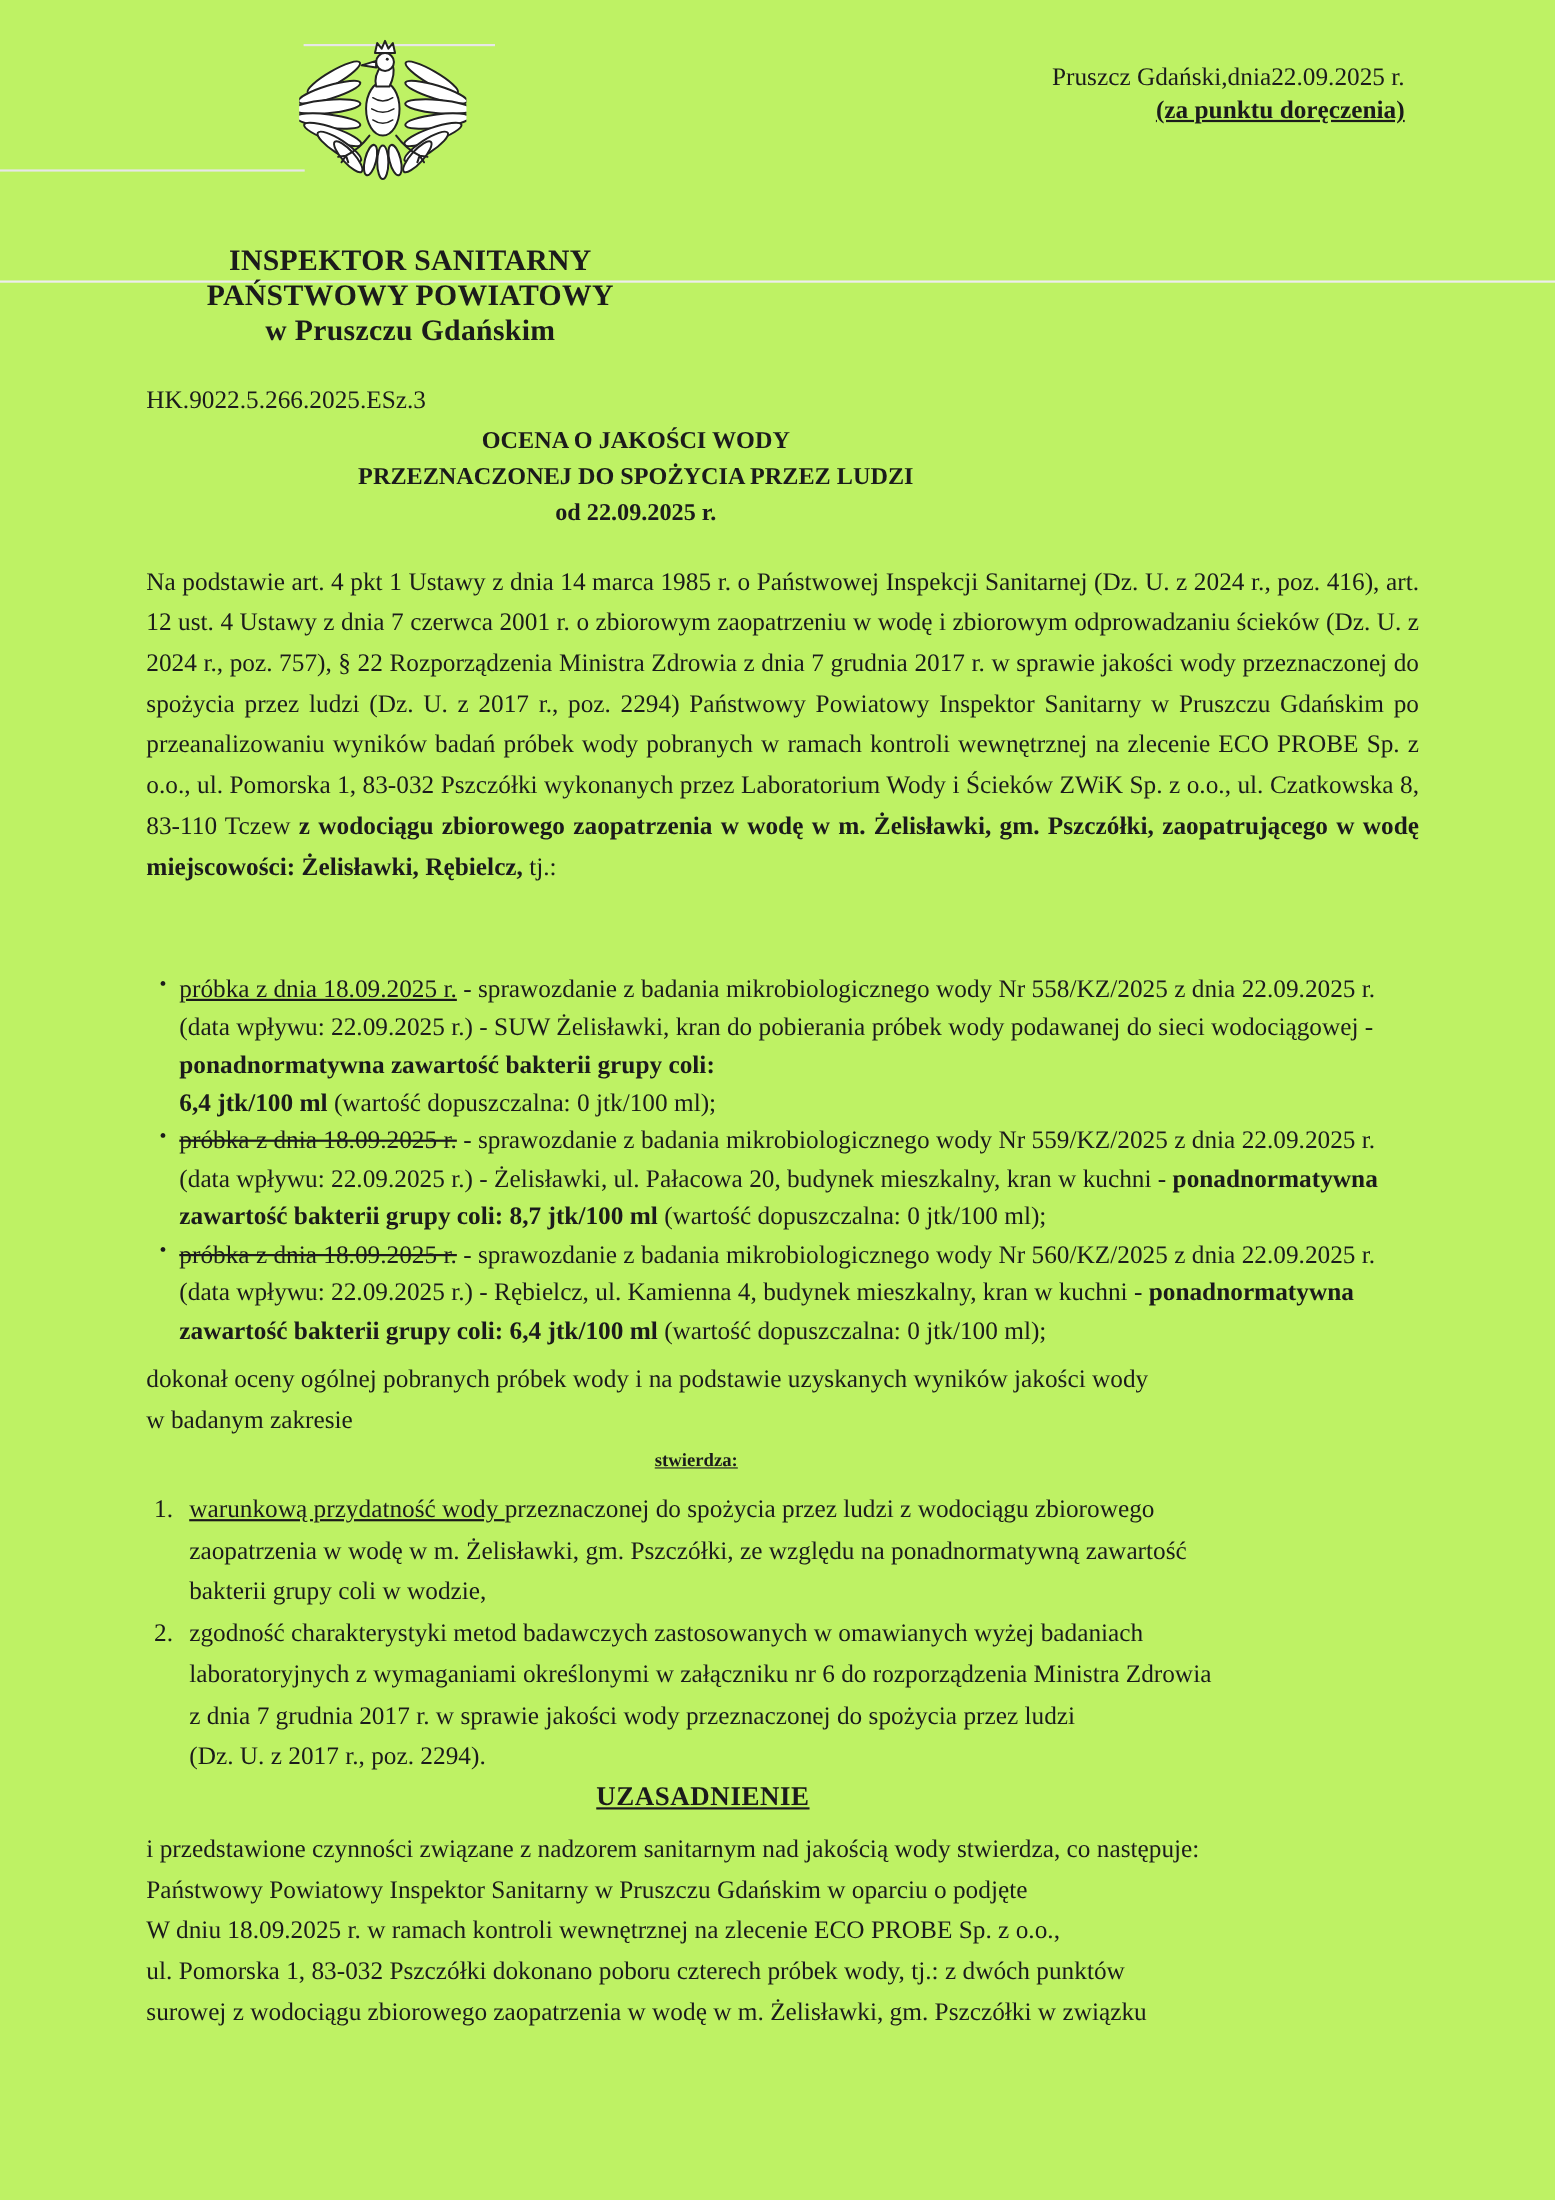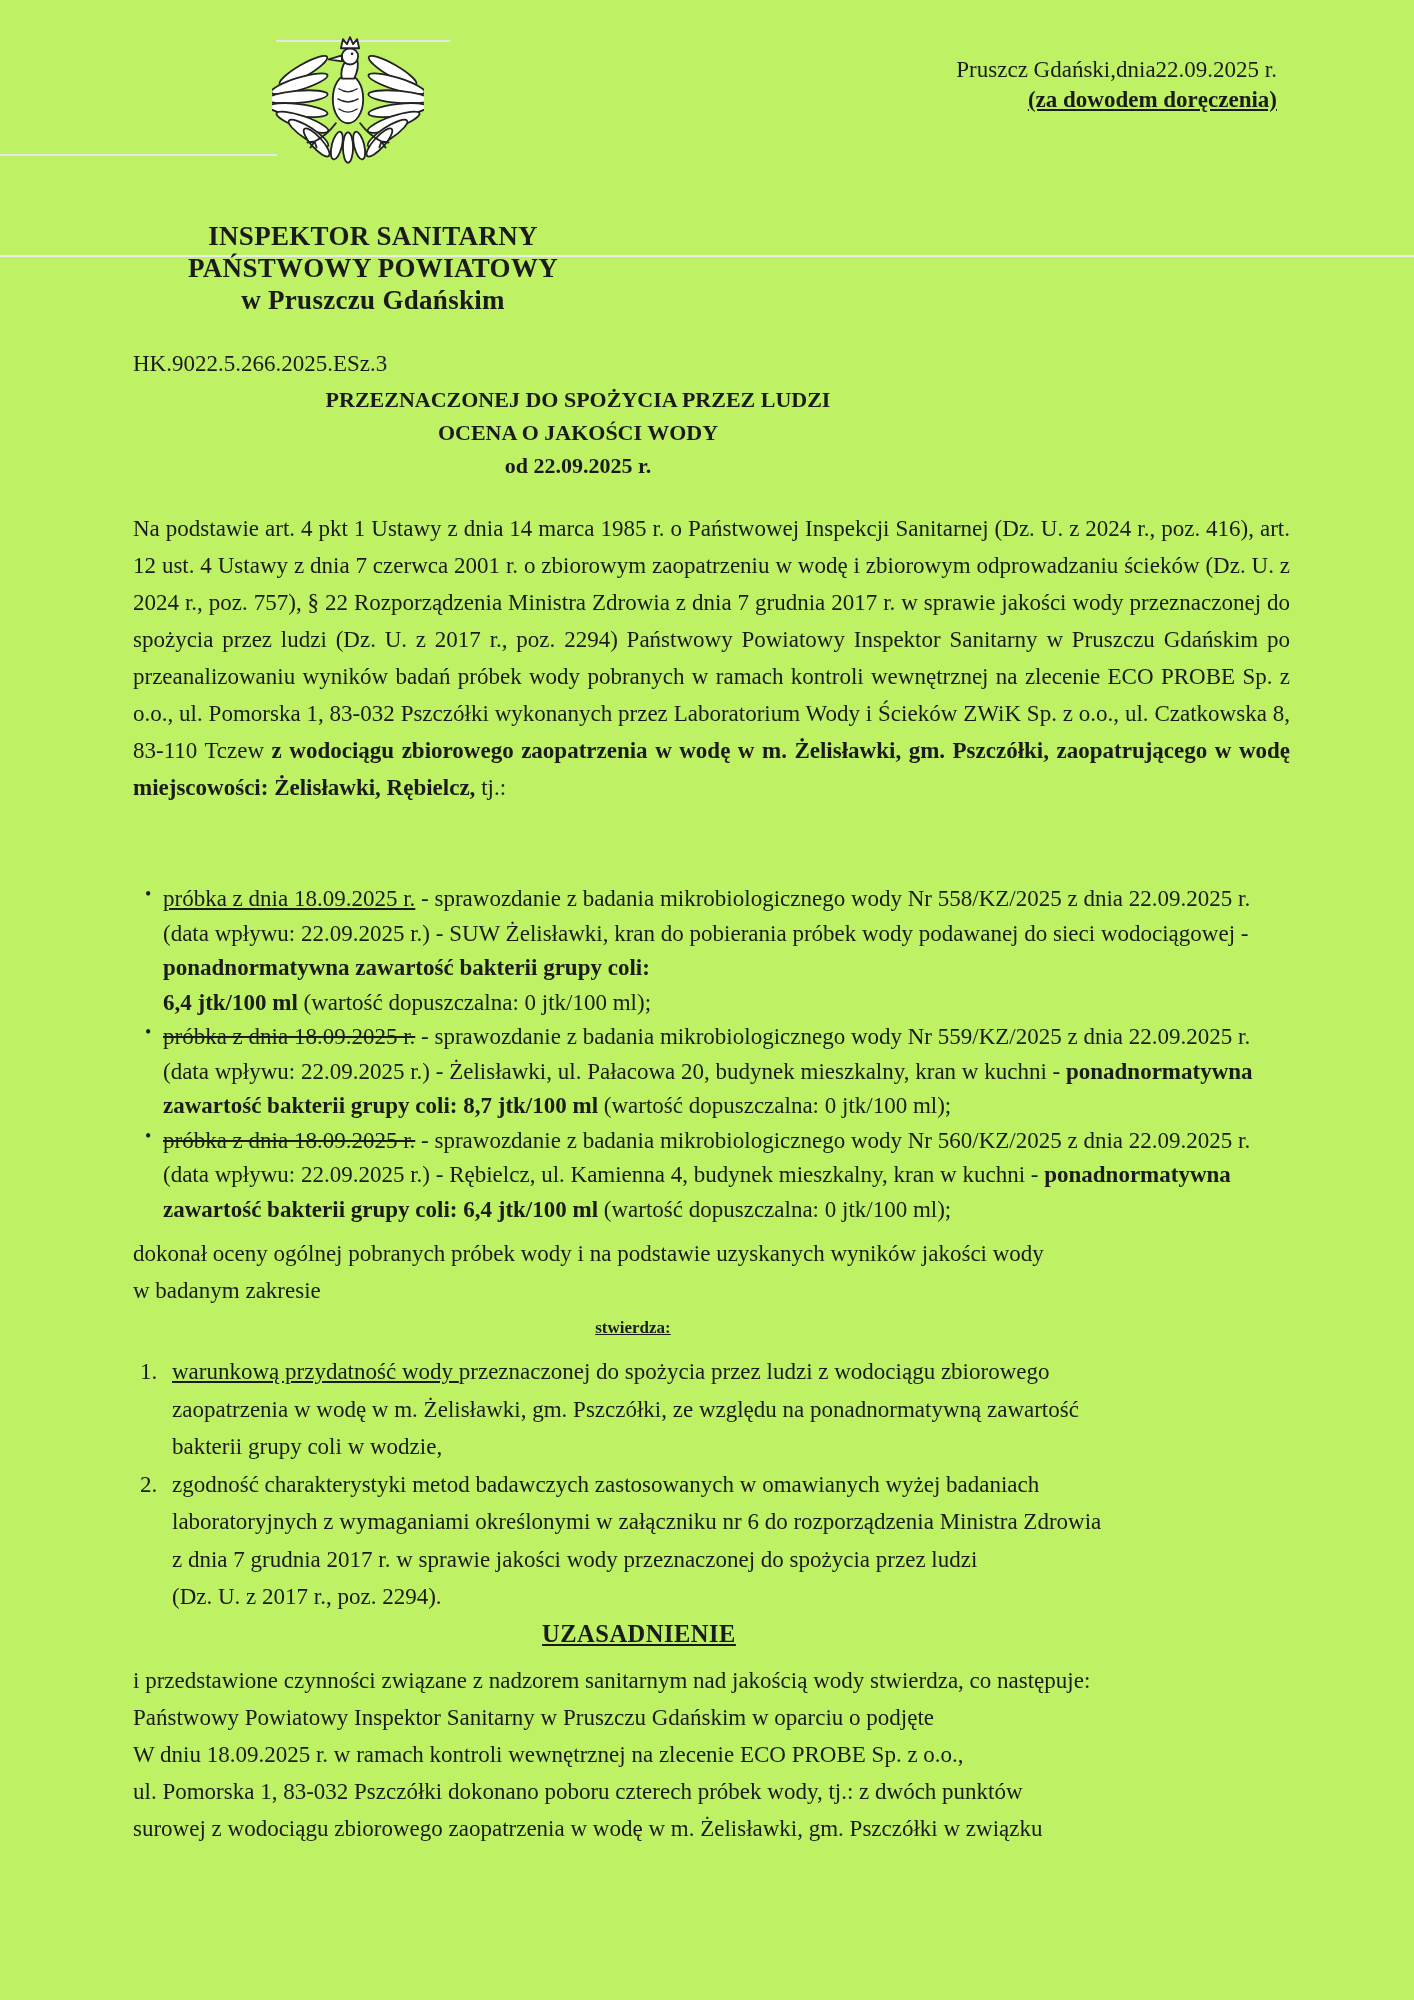--- a/index.html
+++ b/index.html
@@ -74,34 +74,34 @@
         <circle cx="79" cy="17.5" r="1.3" fill="#222222" stroke="none"></circle>
         <path d="M68,12 L70,3 L74,8 L77,1 L80,8 L84,3 L86,12 Z"></path>
       </g>
     </svg>
   </div>
 
   <div class="content">
 
     <div class="date-block">
       <div>Pruszcz Gdański,dnia22.09.2025 r.</div>
-      <div class="delivery-note">(za dowodem doręczenia)</div>
+      <div class="delivery-note">(za punktu doręczenia)</div>
     </div>
 
     <div class="office-block">
       <div>INSPEKTOR SANITARNY</div>
       <div>PAŃSTWOWY POWIATOWY</div>
       <div>w Pruszczu Gdańskim</div>
     </div>
 
     <div class="ref-number">HK.9022.5.266.2025.ESz.3</div>
 
     <div class="title-block">
+      <div>OCENA O JAKOŚCI WODY</div>
       <div>PRZEZNACZONEJ DO SPOŻYCIA PRZEZ LUDZI</div>
-      <div>OCENA O JAKOŚCI WODY</div>
       <div>od 22.09.2025 r.</div>
     </div>
 
     <p class="intro"><span>Na podstawie art. 4 pkt 1 Ustawy z dnia 14 marca 1985 r. o Państwowej Inspekcji Sanitarnej (Dz. U. z 2024 r., poz. 416), art. 12 ust. 4 Ustawy z dnia 7 czerwca 2001 r. o zbiorowym zaopatrzeniu w wodę i zbiorowym odprowadzaniu ścieków (Dz. U. z 2024 r., poz. 757), § 22 Rozporządzenia Ministra Zdrowia z dnia 7 grudnia 2017 r. w sprawie jakości wody przeznaczonej do spożycia przez ludzi (Dz. U. z 2017 r., poz. 2294) Państwowy Powiatowy Inspektor Sanitarny w Pruszczu Gdańskim po przeanalizowaniu wyników badań próbek wody pobranych w ramach kontroli wewnętrznej na zlecenie ECO PROBE Sp. z o.o., ul. Pomorska 1, 83-032 Pszczółki wykonanych przez Laboratorium Wody i Ścieków ZWiK Sp. z o.o., ul. Czatkowska 8, 83-110 Tczew </span><span class="b">z wodociągu zbiorowego zaopatrzenia w wodę w m. Żelisławki, gm. Pszczółki, zaopatrującego w wodę miejscowości: Żelisławki, Rębielcz,</span><span> tj.:</span></p>
 
     <ul class="samples">
       <li class="sample"><span class="u">próbka z dnia 18.09.2025 r.</span><span> - sprawozdanie z badania mikrobiologicznego wody Nr 558/KZ/2025 z dnia 22.09.2025 r. (data wpływu: 22.09.2025 r.) - SUW Żelisławki, kran do pobierania próbek wody podawanej do sieci wodociągowej - </span><span class="b preline">ponadnormatywna zawartość bakterii grupy coli:
 6,4 jtk/100 ml</span><span> (wartość dopuszczalna: 0 jtk/100 ml);</span></li>
       <li class="sample"><span class="s">próbka z dnia 18.09.2025 r.</span><span> - sprawozdanie z badania mikrobiologicznego wody Nr 559/KZ/2025 z dnia 22.09.2025 r. (data wpływu: 22.09.2025 r.) - Żelisławki, ul. Pałacowa 20, budynek mieszkalny, kran w kuchni - </span><span class="b">ponadnormatywna zawartość bakterii grupy coli: 8,7 jtk/100 ml</span><span> (wartość dopuszczalna: 0 jtk/100 ml);</span></li>
       <li class="sample"><span class="s">próbka z dnia 18.09.2025 r.</span><span> - sprawozdanie z badania mikrobiologicznego wody Nr 560/KZ/2025 z dnia 22.09.2025 r. (data wpływu: 22.09.2025 r.) - Rębielcz, ul. Kamienna 4, budynek mieszkalny, kran w kuchni - </span><span class="b">ponadnormatywna zawartość bakterii grupy coli: 6,4 jtk/100 ml</span><span> (wartość dopuszczalna: 0 jtk/100 ml);</span></li>

